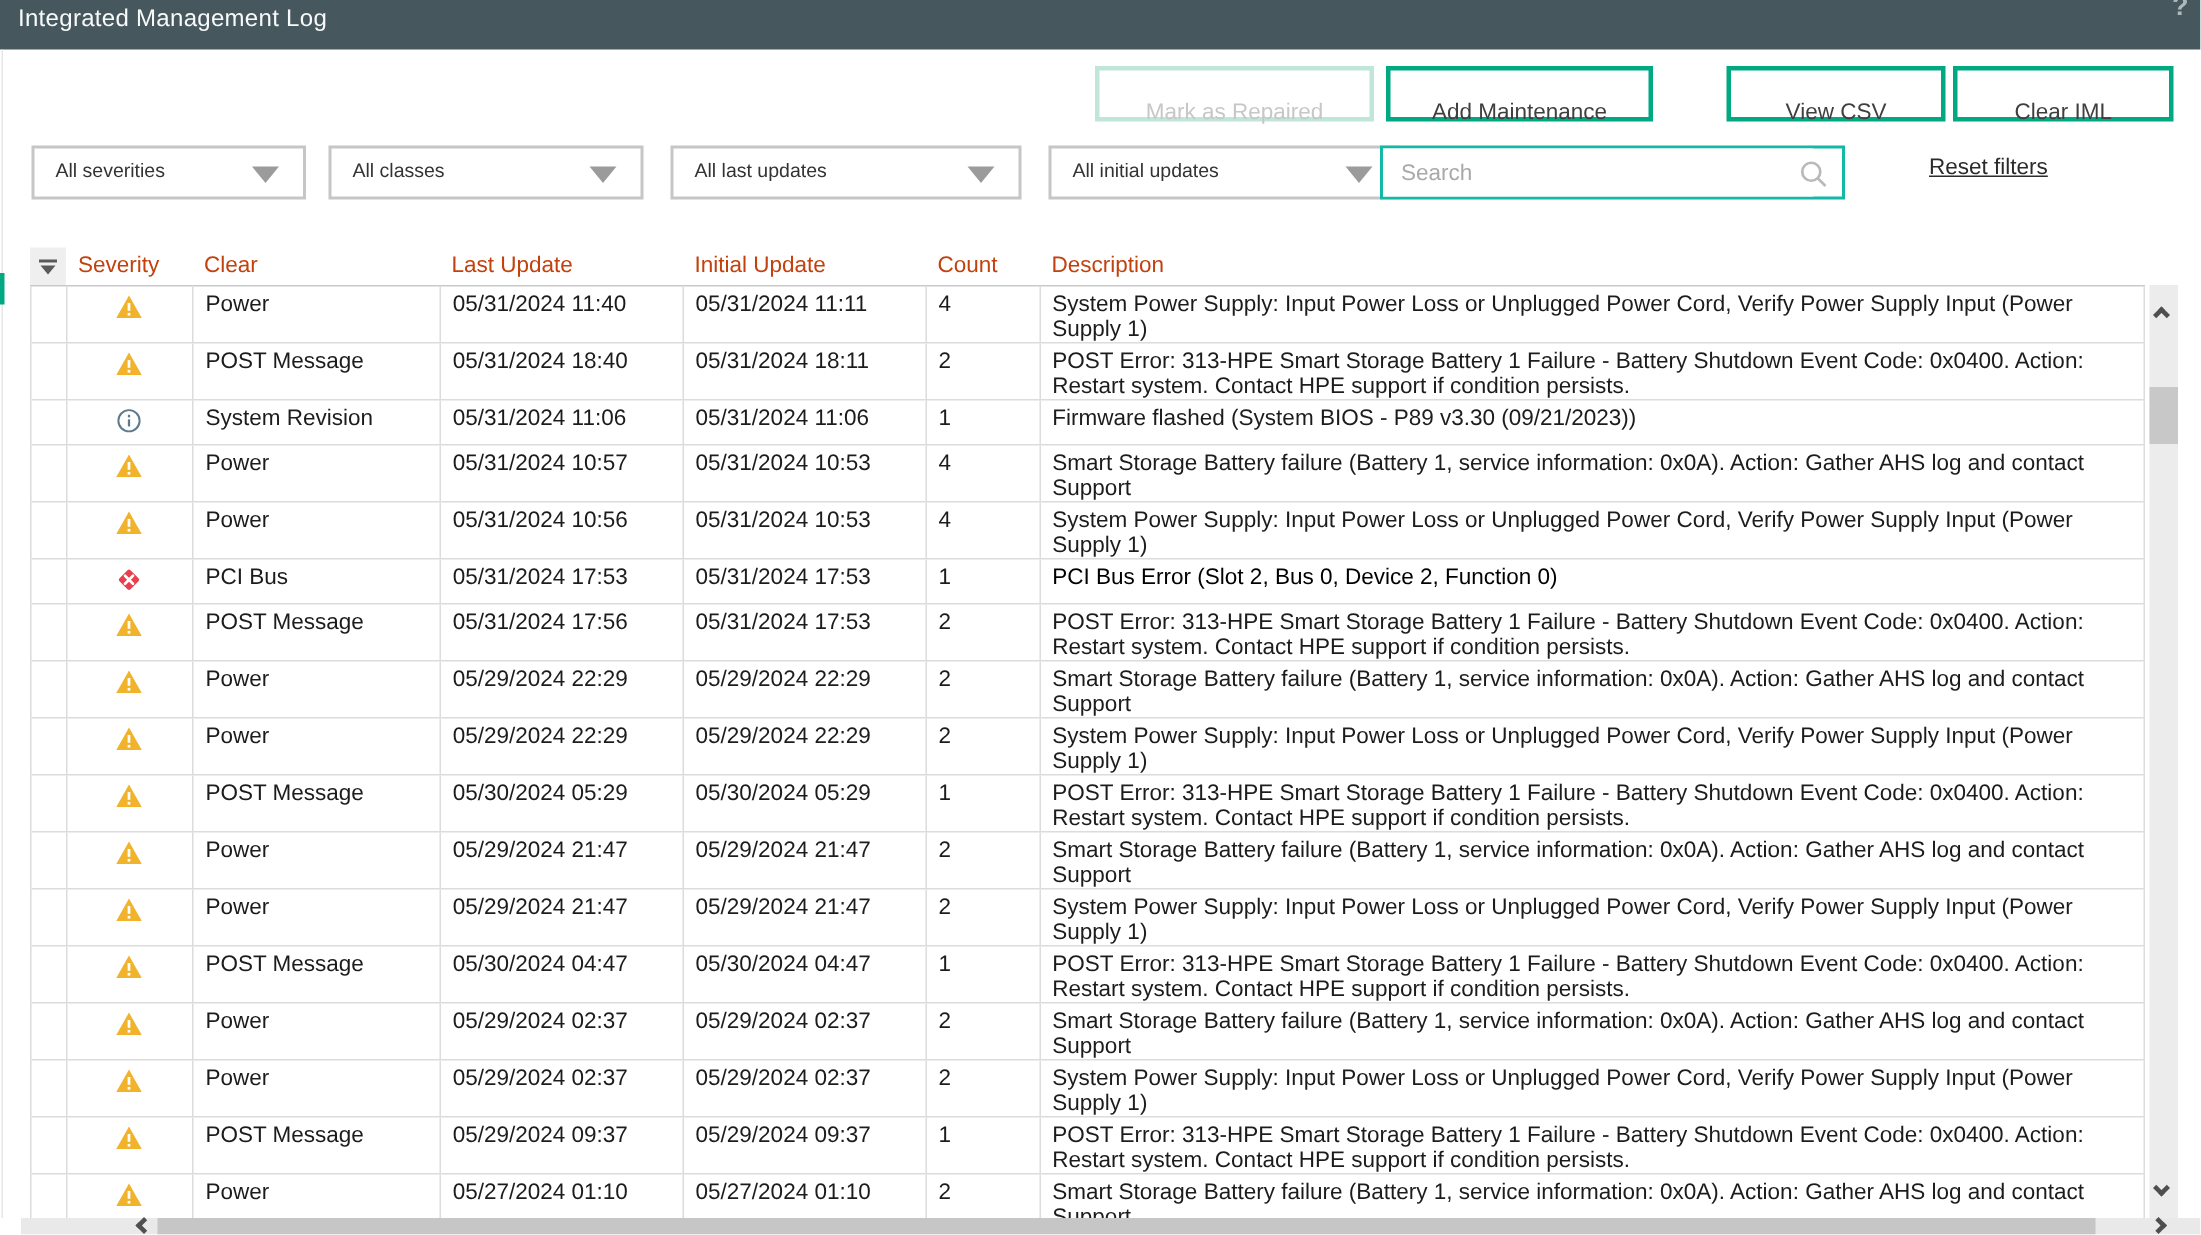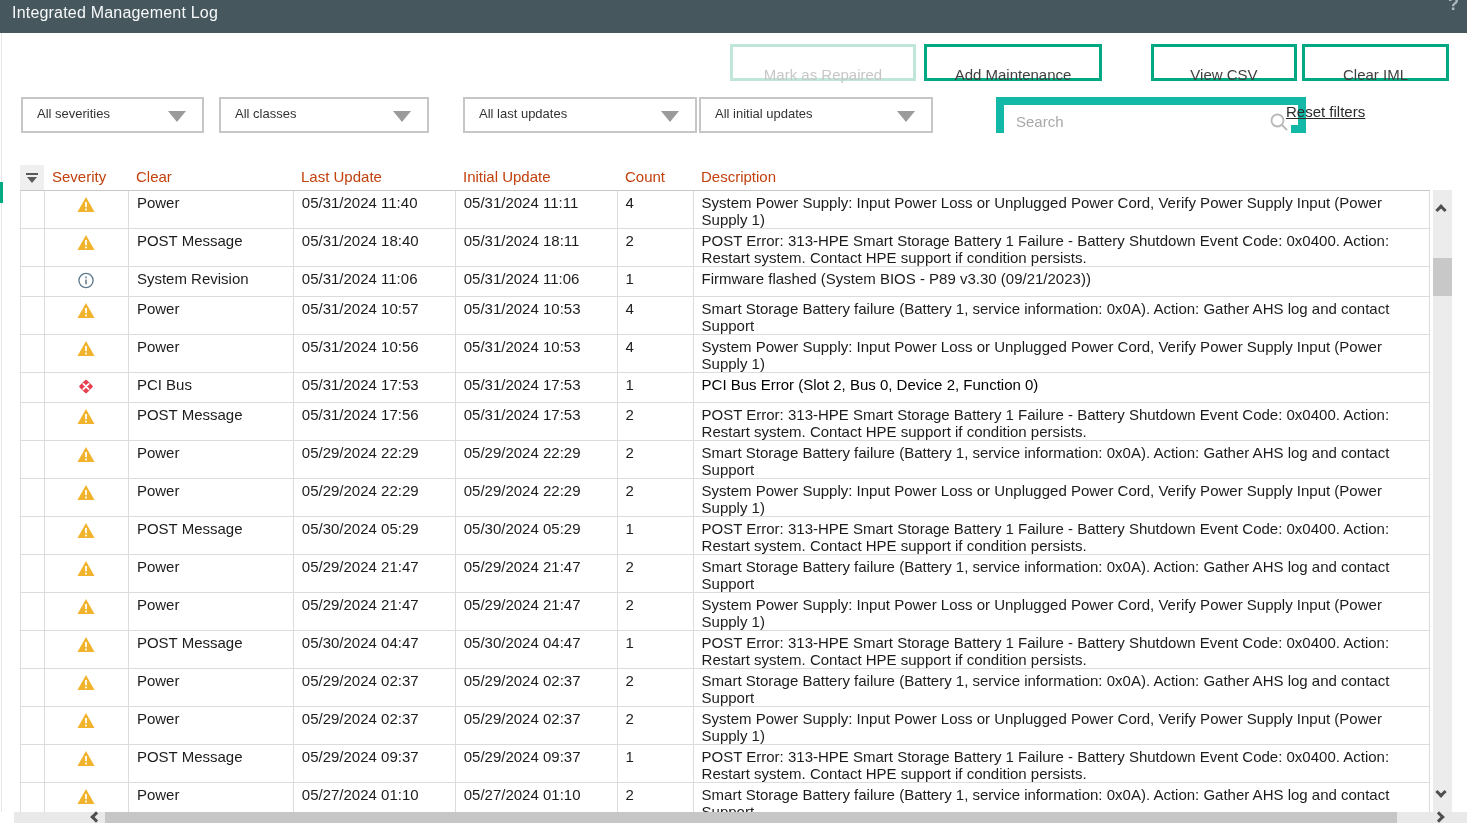--- a/index.html
+++ b/index.html
@@ -40,25 +40,25 @@
   .dropdown .dd-label{
     position:absolute;left:14px;top:7px;font-size:13px;color:#333;white-space:nowrap;
   }
   .dropdown .caret{
     position:absolute;right:16px;top:12px;width:0;height:0;
     border-left:9px solid transparent;border-right:9px solid transparent;
     border-top:11px solid #9b9b9b;
   }
   #dd-severities{left:21px;width:183px;}
   #dd-classes{left:219px;width:210px;}
-  #dd-last{left:447px;width:234px;margin-left:16px;}
+  #dd-last{left:447px;width:234px;}
   #dd-initial{left:699px;width:234px;}
   .searchbox{
-    position:absolute;left:996px;top:97px;width:310px;height:36px;
-    box-sizing:border-box;border:8px solid #14b8a6;background:#fff;
+    position:absolute;left:920px;top:97px;width:310px;height:36px;
+    box-sizing:border-box;border:2px solid #14b8a6;background:#fff;
   }
   .searchbox input{
     position:absolute;left:0;top:0;width:275px;height:32px;border:none;outline:none;
     padding:0 0 0 12px;font-size:15px;color:#333;font-family:"Liberation Sans", sans-serif;
   }
   .searchbox input::placeholder{color:#a9a9a9;}
   .searchbox svg{position:absolute;right:9px;top:7px;}
   .reset-link{
     position:absolute;left:1286px;top:103px;font-size:15px;color:#2b2b2b;
     text-decoration:underline;cursor:pointer;

